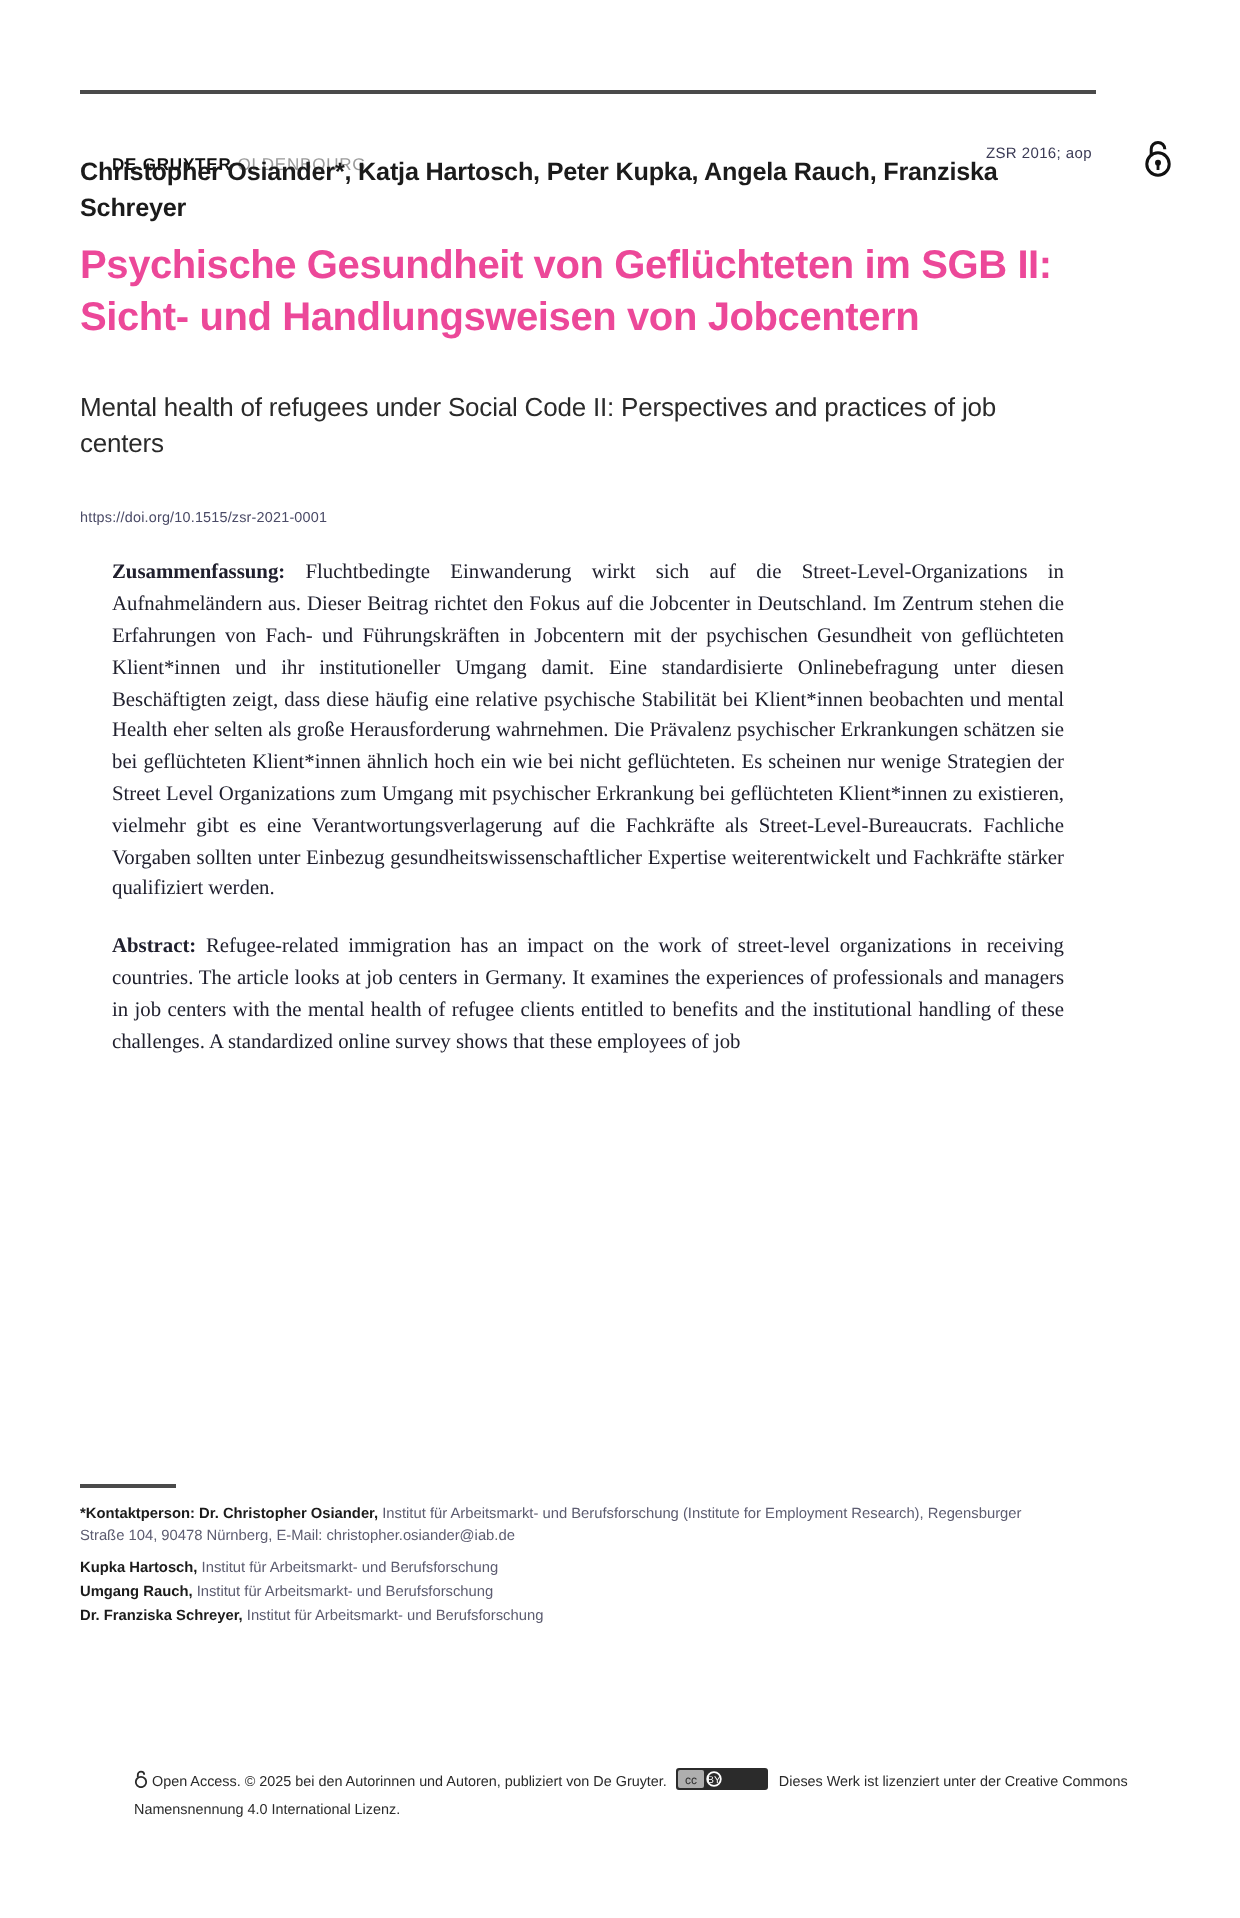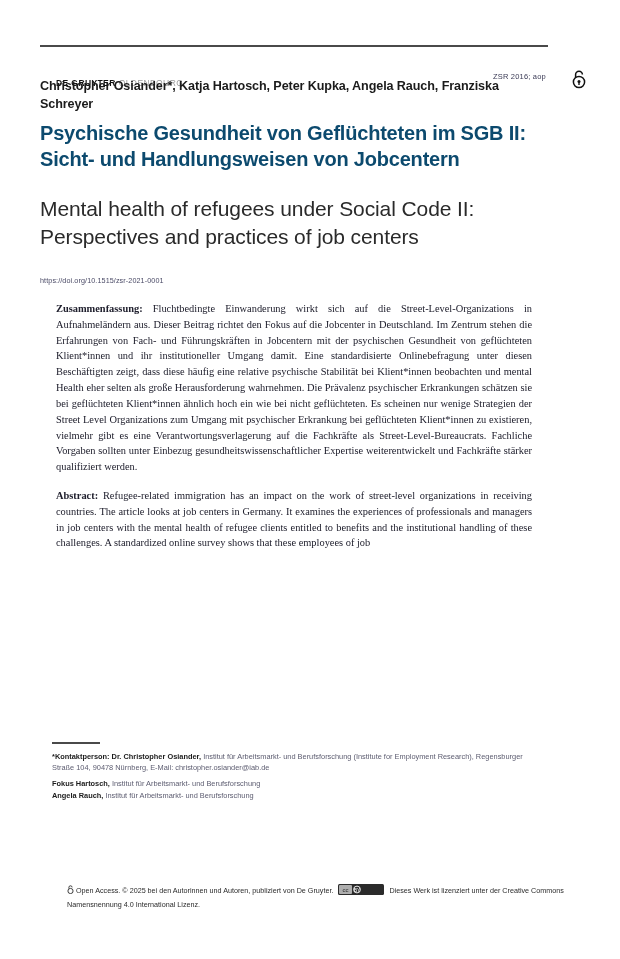--- a/index.html
+++ b/index.html
@@ -96,28 +96,28 @@
     color: #1b1b1b;
     letter-spacing: -0.1px;
     margin: 0 0 6px 0;
   }
 
   .title-de {
     font-family: "Liberation Sans", sans-serif;
     font-size: 20px;
     font-weight: bold;
     line-height: 1.33;
-    color: #0c4a6e;
+    color: #ec4899;
     letter-spacing: -0.2px;
     margin: 0 0 22px 0;
   }
 
   .title-en {
     font-family: "Liberation Sans", sans-serif;
-    font-size: 21px;
+    font-size: 13px;
     font-weight: normal;
     line-height: 1.36;
     color: #2a2a2a;
     letter-spacing: -0.1px;
     margin: 0 0 24px 0;
   }
 
   .doi {
     font-family: "Liberation Sans", sans-serif;
     font-size: 7.2px;
@@ -136,21 +136,21 @@
     hyphens: auto;
     -webkit-hyphens: auto;
   }
   .abstract .lead {
     font-weight: bold;
   }
 
   
   .footnotes {
     position: absolute;
-    left: 52px;
+    left: 40px;
     top: 742px;
     width: 492px;
   }
   .footnote-rule {
     width: 48px;
     height: 2px;
     background: #4a4a4a;
     margin-bottom: 7px;
   }
   .fn-line {
@@ -219,22 +219,23 @@
     <p class="doi">https://doi.org/10.1515/zsr-2021-0001</p>
 
     <p class="abstract"><span class="lead">Zusammenfassung:</span><span> Fluchtbedingte Einwanderung wirkt sich auf die Street-Level-Organizations in Aufnahmeländern aus. Dieser Beitrag richtet den Fokus auf die Jobcenter in Deutschland. Im Zentrum stehen die Erfahrungen von Fach- und Führungskräften in Jobcentern mit der psychischen Gesundheit von geflüchteten Klient*innen und ihr institutioneller Umgang damit. Eine standardisierte Onlinebefragung unter diesen Beschäftigten zeigt, dass diese häufig eine relative psychische Stabilität bei Klient*innen beobachten und mental Health eher selten als große Herausforderung wahrnehmen. Die Prävalenz psychischer Erkrankungen schätzen sie bei geflüchteten Klient*innen ähnlich hoch ein wie bei nicht geflüchteten. Es scheinen nur wenige Strategien der Street Level Organizations zum Umgang mit psychischer Erkrankung bei geflüchteten Klient*innen zu existieren, vielmehr gibt es eine Verantwortungsverlagerung auf die Fachkräfte als Street-Level-Bureaucrats. Fachliche Vorgaben sollten unter Einbezug gesundheitswissenschaftlicher Expertise weiterentwickelt und Fachkräfte stärker qualifiziert werden.</span></p>
 
     <p class="abstract"><span class="lead">Abstract:</span><span> Refugee-related immigration has an impact on the work of street-level organizations in receiving countries. The article looks at job centers in Germany. It examines the experiences of professionals and managers in job centers with the mental health of refugee clients entitled to benefits and the institutional handling of these challenges. A standardized online survey shows that these employees of job</span></p>
   </div>
 
   <div class="footnotes">
     <div class="footnote-rule"></div>
     <p class="fn-line fn-corresponding"><span class="fn-name">*Kontaktperson: Dr. Christopher Osiander,</span><span> Institut für Arbeitsmarkt- und Berufsforschung (Institute for Employment Research), Regensburger Straße 104, 90478 Nürnberg, E-Mail: christopher.osiander@iab.de</span></p>
-    <p class="fn-line"><span class="fn-name">Fokus Hartosch,</span><span> Institut für Arbeitsmarkt- und Berufsforschung</span></p>
-    <p class="fn-line"><span class="fn-name">Angela Rauch,</span><span> Institut für Arbeitsmarkt- und Berufsforschung</span></p>
+    <p class="fn-line"><span class="fn-name">Kupka Hartosch,</span><span> Institut für Arbeitsmarkt- und Berufsforschung</span></p>
+    <p class="fn-line"><span class="fn-name">Umgang Rauch,</span><span> Institut für Arbeitsmarkt- und Berufsforschung</span></p>
+    <p class="fn-line"><span class="fn-name">Dr. Franziska Schreyer,</span><span> Institut für Arbeitsmarkt- und Berufsforschung</span></p>
   </div>
 
   <div class="license">
     <span class="oa-glyph">
       <svg width="7" height="9" viewBox="0 0 7 9" aria-hidden="true">
         <circle cx="3.5" cy="6" r="2.6" fill="none" stroke="#2a2a2a" stroke-width="0.9"></circle>
         <path d="M1.9 3.6 V2.4 a1.6 1.6 0 0 1 3.2 0" fill="none" stroke="#2a2a2a" stroke-width="0.9"></path>
       </svg>
     </span><span>Open Access. © 2025 bei den Autorinnen und Autoren, publiziert von De Gruyter.</span><span class="cc-badge"><svg width="46" height="11" viewBox="0 0 46 11" aria-hidden="true">
         <rect x="0" y="0" width="46" height="11" rx="1.5" fill="#2b2b2b"></rect>

